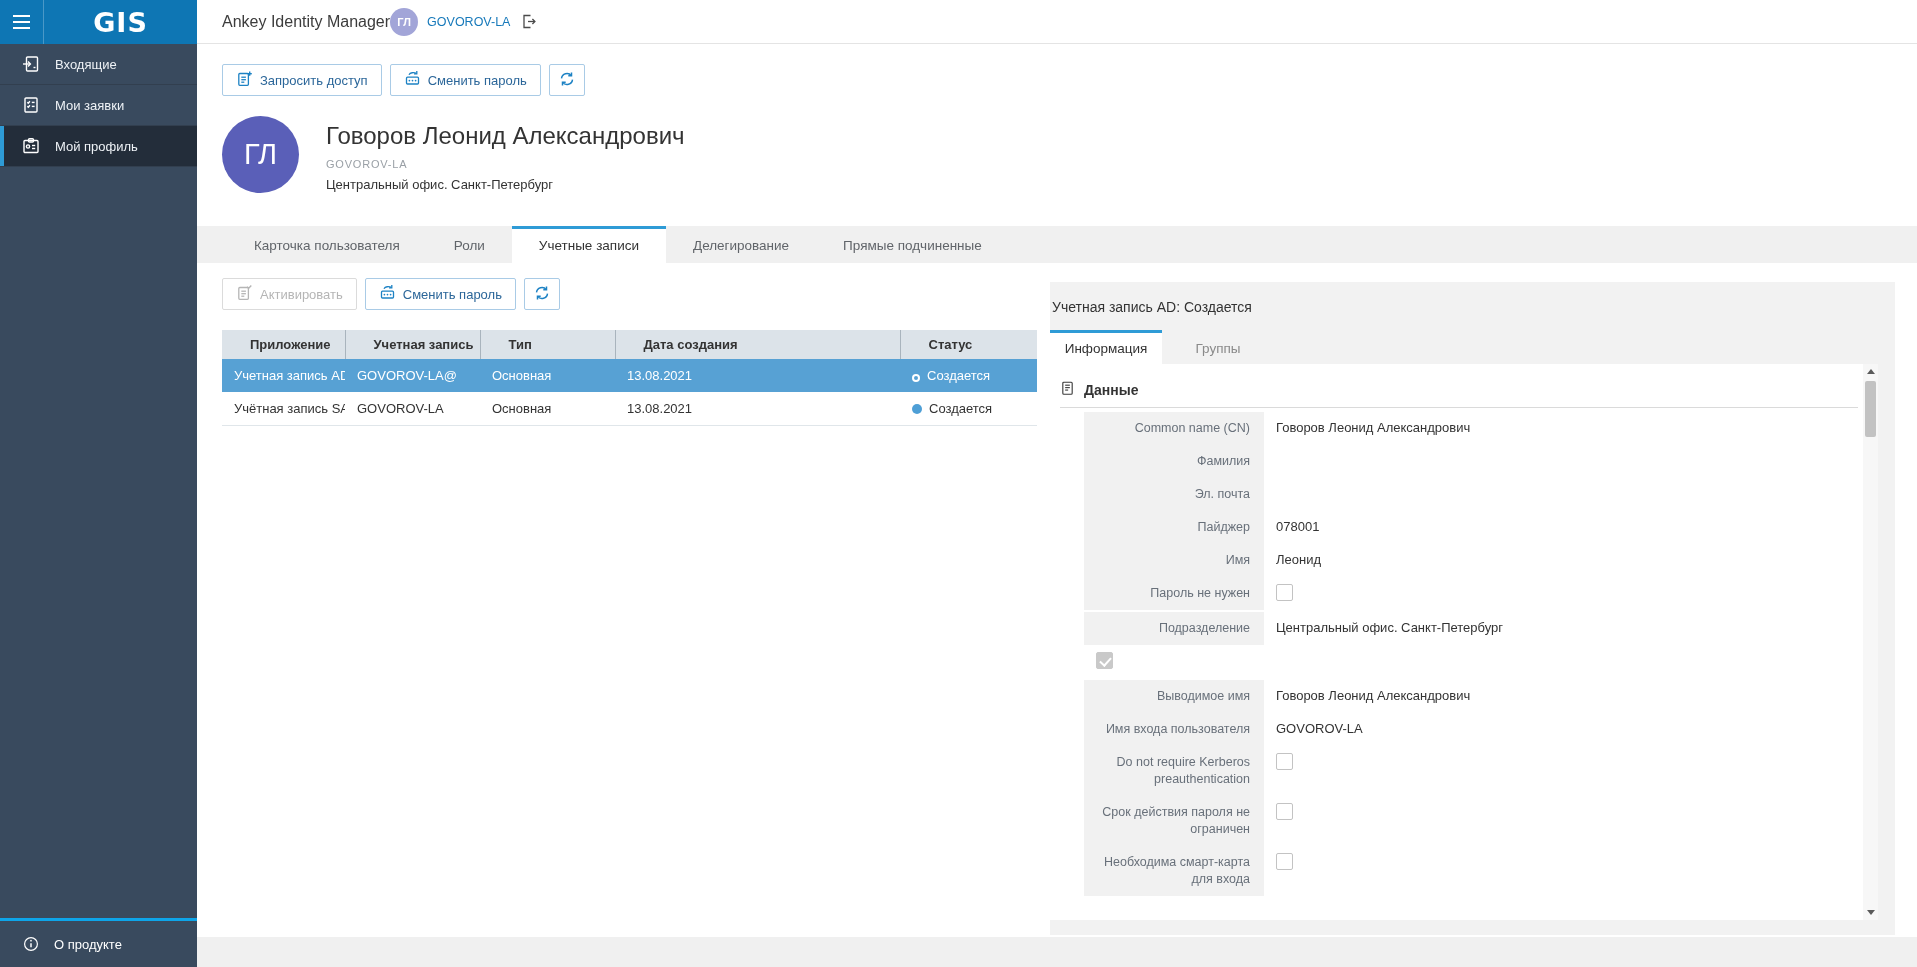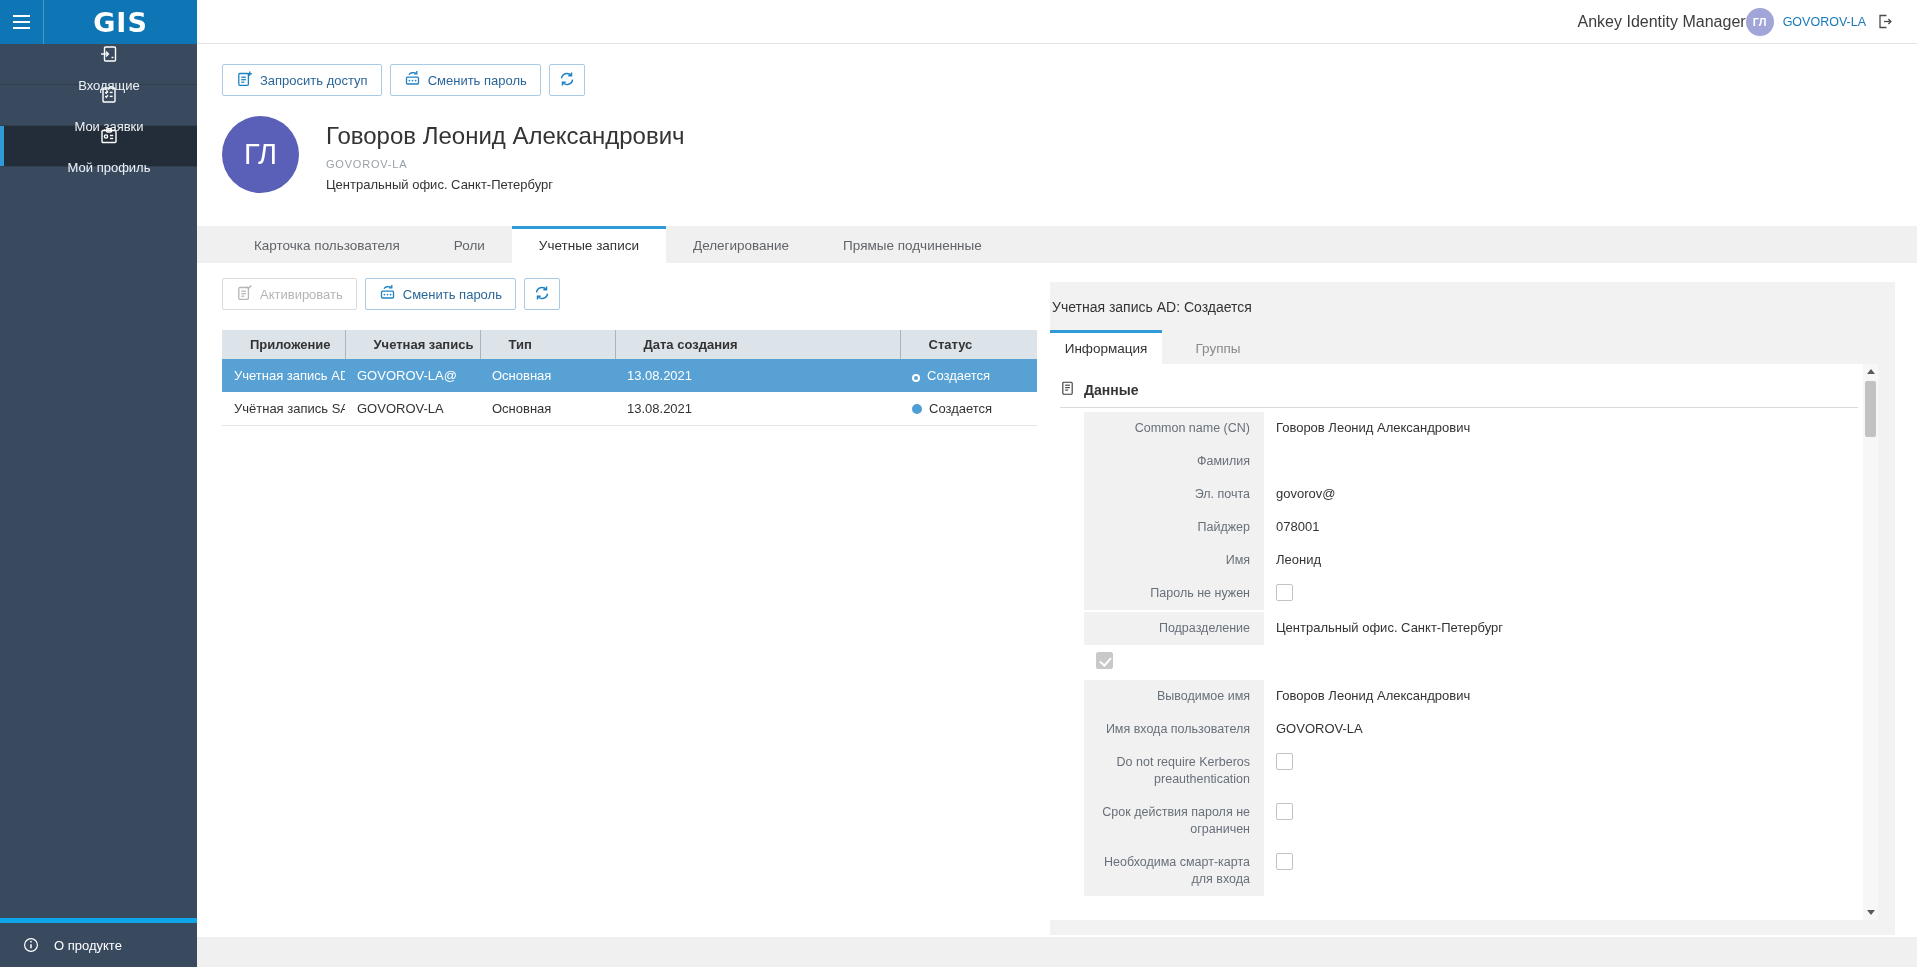--- a/index.html
+++ b/index.html
@@ -12,27 +12,27 @@
   *{margin:0;padding:0;box-sizing:border-box;}
   body{font-family:"Liberation Sans","DejaVu Sans",sans-serif;background:#fff;}
   .app{position:relative;width:1917px;height:967px;overflow:hidden;background:#fff;}
 
   
   .sidebar{position:absolute;left:0;top:0;width:197px;height:967px;background:var(--sidebar-bg);}
   .sidebar-top{height:44px;background:var(--brand-blue);display:flex;align-items:center;}
   .hamburger{width:44px;height:44px;border:none;background:transparent;display:flex;flex-direction:column;justify-content:center;align-items:center;gap:4px;cursor:pointer;border-right:1px solid rgba(255,255,255,.25);}
   .hamburger i{display:block;width:17px;height:2px;background:#fff;}
   .logo{flex:1;text-align:center;color:#fff;font-size:27px;font-weight:800;letter-spacing:1px;font-family:"DejaVu Sans","Liberation Sans",sans-serif;}
-  .nav-item{height:41px;display:flex;align-items:center;gap:14px;padding-left:21px;color:#eef2f6;font-size:13px;border-bottom:1px solid #323f4f;cursor:pointer;flex-direction:column;}
+  .nav-item{height:41px;display:flex;align-items:center;gap:14px;padding-left:21px;color:#eef2f6;font-size:13px;border-bottom:1px solid #323f4f;cursor:pointer;}
   .nav-item.active{background:var(--sidebar-active-bg);box-shadow:inset 4px 0 0 var(--accent-blue);}
   .nav-ic{width:20px;height:20px;display:flex;align-items:center;justify-content:center;}
-  .sidebar-footer{position:absolute;left:0;right:0;bottom:0;height:49px;border-top:5px solid #0ea5e9;display:flex;align-items:center;gap:13px;padding-left:21px;color:#fff;font-size:13px;cursor:pointer;}
+  .sidebar-footer{position:absolute;left:0;right:0;bottom:0;height:49px;border-top:3px solid #0ea5e9;display:flex;align-items:center;gap:13px;padding-left:21px;color:#fff;font-size:13px;cursor:pointer;}
 
   
-  .topbar{position:absolute;left:197px;top:0;width:1720px;height:44px;background:#fff;border-bottom:1px solid #e4e4e4;display:flex;align-items:center;justify-content:flex-end;padding:0 24px 0 25px;}
+  .topbar{position:absolute;left:197px;top:0;width:1720px;height:44px;background:#fff;border-bottom:1px solid #e4e4e4;display:flex;align-items:center;justify-content:flex-start;padding:0 24px 0 25px;}
   .app-title{font-size:16px;color:#3c3c3c;}
   .user-area{display:flex;align-items:center;}
   .mini-avatar{width:28px;height:28px;border-radius:50%;background:var(--avatar-light);color:#fff;font-size:11px;font-weight:700;display:flex;align-items:center;justify-content:center;cursor:pointer;}
   .user-login{color:var(--link-blue);font-size:12.5px;margin:0 10px 0 9px;cursor:pointer;}
   .logout{display:flex;cursor:pointer;}
 
   
   .content{position:absolute;left:197px;top:44px;width:1720px;height:893px;background:#fff;overflow:hidden;}
   .bottom-strip{position:absolute;left:197px;top:937px;width:1720px;height:30px;background:#f0f0f0;}
 
@@ -298,21 +298,20 @@
         <div class="fields" id="fields">
             <div class="f-row">
               <div class="f-label">Common name (CN)</div>
               <div class="f-value">Говоров Леонид Александрович</div>
             </div>
             <div class="f-row">
               <div class="f-label">Фамилия</div>
             </div>
             <div class="f-row">
               <div class="f-label">Эл. почта</div>
-              <div class="f-value">govorov@</div>
             </div>
             <div class="f-row">
               <div class="f-label">Пайджер</div>
               <div class="f-value">078001</div>
             </div>
             <div class="f-row">
               <div class="f-label">Имя</div>
               <div class="f-value">Леонид</div>
             </div>
             <div class="f-row">

